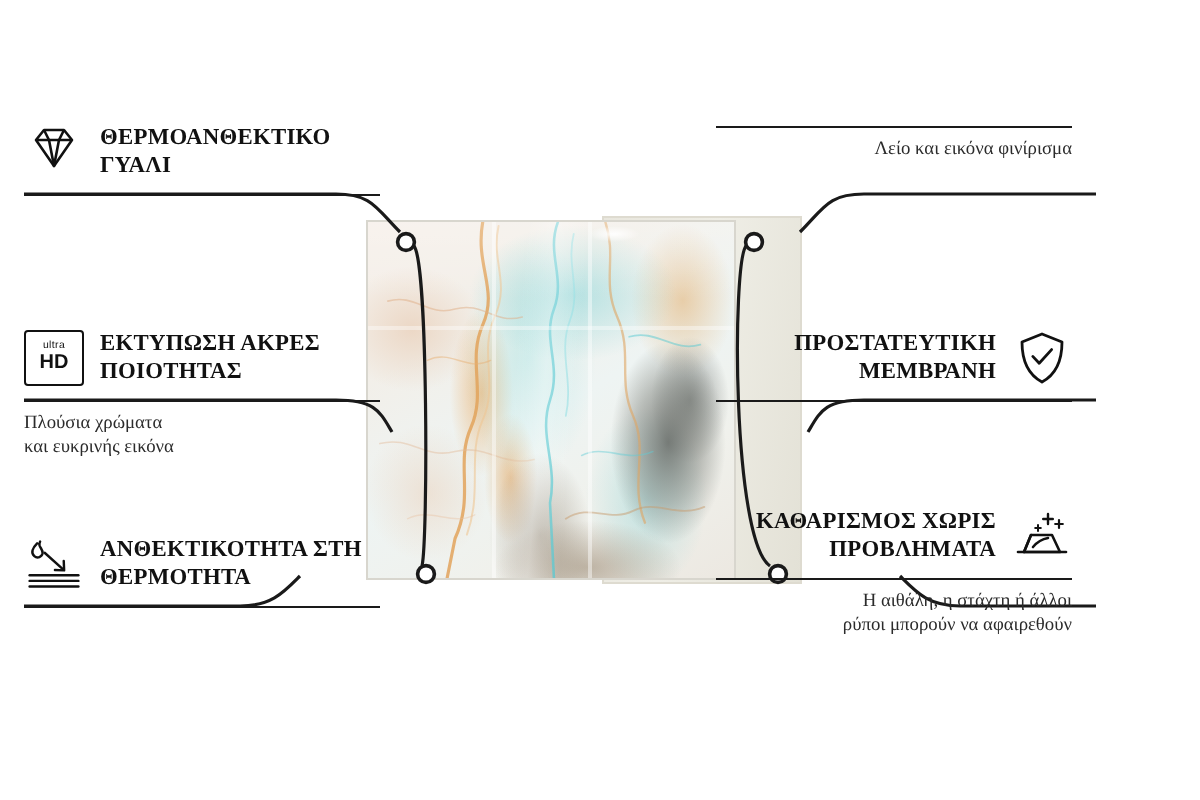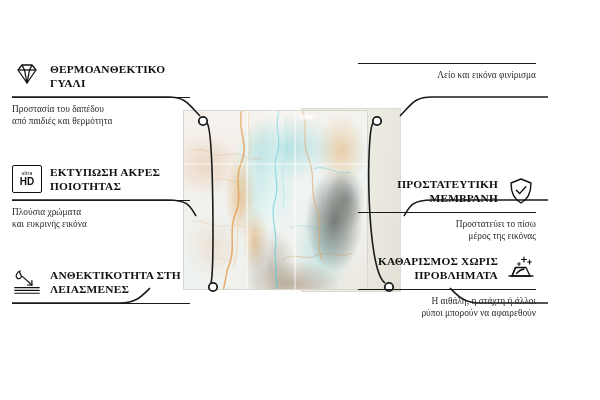--- a/index.html
+++ b/index.html
@@ -150,21 +150,21 @@
     font-size: 9.4px;
     line-height: 12.2px;
     color: #2b2b2b;
   }
 
   
   #feat-0 { top: 60px; }
   #feat-1 { top: 163px; }
   #feat-2 { top: 266px; }
   #feat-3 { top: 60px; }
-  #feat-4 { top: 175px; }
+  #feat-4 { top: 163px; }
   #feat-5 { top: 252px; }
 
   
   .hd-box {
     width: 28px;
     height: 26px;
     border: 1.4px solid #111;
     border-radius: 2px;
     display: flex;
     flex-direction: column;
@@ -247,21 +247,20 @@
           <g fill="none" stroke="#111" stroke-width="1.3" stroke-linejoin="round">
             <path d="M6,8 L15,21 L24,8 L20,3 L10,3 Z"></path>
             <path d="M6,8 L24,8"></path>
             <path d="M10,3 L12.5,8 L15,21 L17.5,8 L20,3"></path>
           </g>
         </svg>
       </span>
       <span class="feat-title">ΘΕΡΜΟΑΝΘΕΚΤΙΚΟ ΓΥΑΛΙ</span>
     </div>
     <div class="feat-rule"></div>
-    <div class="feat-desc">Προστασία του δαπέδου<br>από παιδιές και θερμότητα</div>
   </div>
 
   <div class="feature left" id="feat-1">
     <div class="feat-head">
       <span class="feat-icon">
         <span class="hd-box">
           <span class="hd-ultra">ultra</span>
           <span class="hd-main">HD</span>
         </span>
       </span>
@@ -278,21 +277,21 @@
           <g fill="none" stroke="#111" stroke-width="1.3" stroke-linejoin="round" stroke-linecap="round">
             <path d="M7,3 C4.5,5.5 3.5,8 5.5,9.8 C7.2,11.3 9.6,10.2 9.9,8.2 C10.1,6.6 8.8,5.6 8.3,4.2 C8.1,3.5 8.2,2.8 8.6,2"></path>
             <path d="M11,8 L21,17"></path>
             <path d="M16.5,17.2 L21.4,17.4 L21.2,12.4"></path>
             <path d="M3,20 L29,20"></path>
             <path d="M3,23 L29,23"></path>
             <path d="M3,26 L29,26"></path>
           </g>
         </svg>
       </span>
-      <span class="feat-title">ΑΝΘΕΚΤΙΚΟΤΗΤΑ ΣΤΗ ΛΕΙΑΣΜΕΝΕΣ</span>
+      <span class="feat-title">ΑΝΘΕΚΤΙΚΟΤΗΤΑ ΣΤΗ ΘΕΡΜΟΤΗΤΑ</span>
     </div>
     <div class="feat-rule"></div>
   </div>
 
   <div class="feature right" id="feat-3">
     <div class="feat-rule"></div>
     <div class="feat-desc">Λείο και εικόνα φινίρισμα</div>
   </div>
 
   <div class="feature right" id="feat-4">
@@ -301,21 +300,20 @@
         <svg class="icon" width="26" height="28" viewBox="0 0 26 28">
           <g fill="none" stroke="#111" stroke-width="1.4" stroke-linejoin="round" stroke-linecap="round">
             <path d="M13,2 L23,6 C23,15 20.5,22 13,26 C5.5,22 3,15 3,6 Z"></path>
             <path d="M8.4,13.2 L11.6,16.6 L17.8,9.8"></path>
           </g>
         </svg>
       </span>
       <span class="feat-title">ΠΡΟΣΤΑΤΕΥΤΙΚΗ ΜΕΜΒΡΑΝΗ</span>
     </div>
     <div class="feat-rule"></div>
-    <div class="feat-desc">Προστατεύει το πίσω<br>μέρος της εικόνας</div>
   </div>
 
   <div class="feature right" id="feat-5">
     <div class="feat-head">
       <span class="feat-icon">
         <svg class="icon" width="30" height="28" viewBox="0 0 30 28">
           <g fill="none" stroke="#111" stroke-width="1.3" stroke-linejoin="round" stroke-linecap="round">
             <path d="M3,22 L27,22"></path>
             <path d="M6,22 L9.5,13.5 L20,13.5 L24,22 Z"></path>
             <path d="M9.5,13.5 L6,22"></path>

